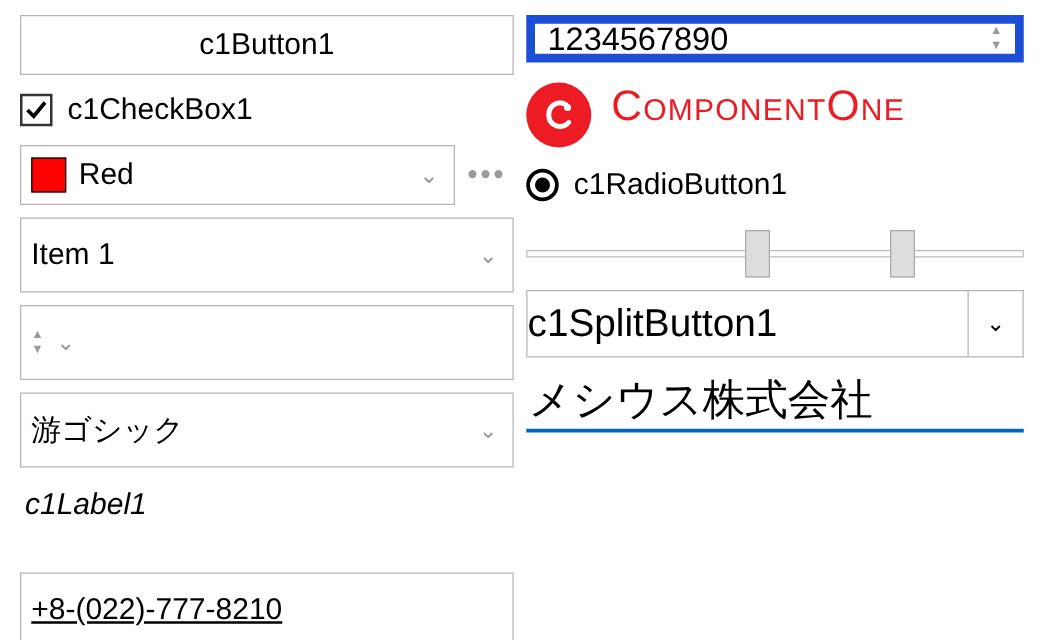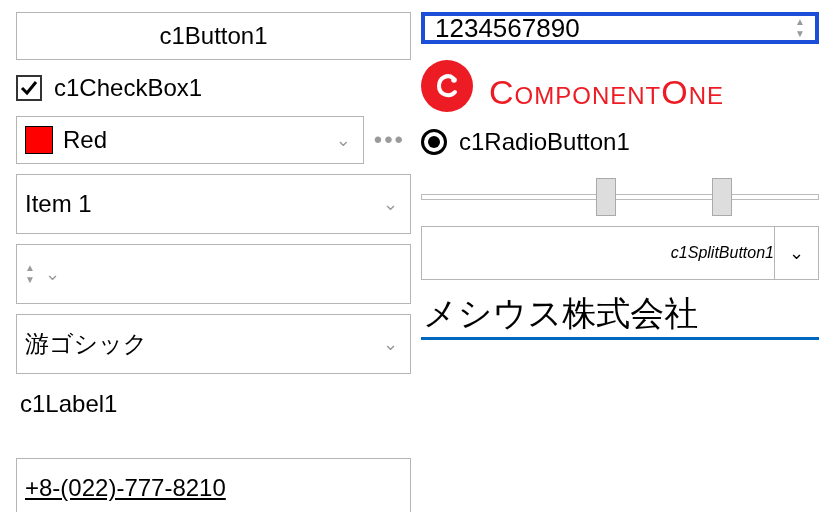--- a/index.html
+++ b/index.html
@@ -95,34 +95,35 @@
   .spinner .arrow {
     color: #9a9a9a;
     font-size: 10px;
     height: 12px;
     display:flex;align-items:center;justify-content:center;
   }
 
   .c1-label {
     font-size: 24px;
     padding: 6px 4px;
+    font-style: italic;
   }
 
   .c1-numeric {
-    border: 4px solid #1d4ed8;
+    border: 7px solid #1d4ed8;
     background: #fff;
     height: 31px;
     display: flex;
     align-items: center;
     padding: 12px 10px;
     font-size: 26px;
   }
   .logo-row {
     display: flex;
-    align-items: flex-end;
+    align-items: flex-start;
     gap: 16px;
     padding: 6px 0;
   }
   .logo-circle {
     width: 52px;
     height: 52px;
     border-radius: 50%;
     background: #ed1c24;
     display:flex;align-items:center;justify-content:center;
   }
@@ -170,24 +171,23 @@
     border: 1px solid #aaa;
     cursor: pointer;
   }
   .c1-split {
     display: flex;
     height: 54px;
   }
   .c1-split .main {
     flex: 1;
     border: 1px solid #b5b5b5;
-    display:flex;align-items:center;justify-content:flex-end;
-    font-size: 16px;
-    cursor: pointer;
-    font-style: italic;
+    display:flex;align-items:center;justify-content:flex-start;
+    font-size: 31px;
+    cursor: pointer;
   }
   .c1-split .drop {
     width: 44px;
     border: 1px solid #b5b5b5;
     border-left: none;
     display:flex;align-items:center;justify-content:center;
     font-size: 18px;
     cursor: pointer;
   }
   .c1-textbox {

